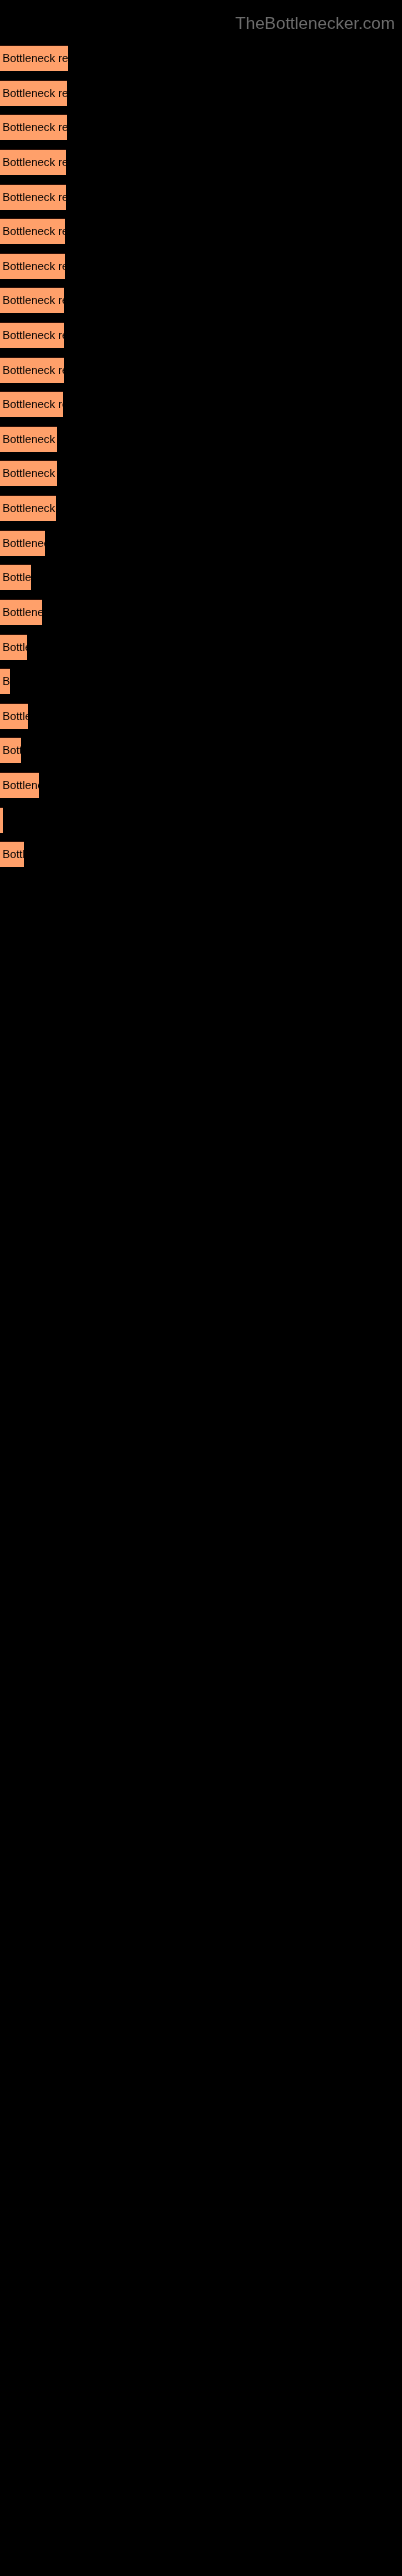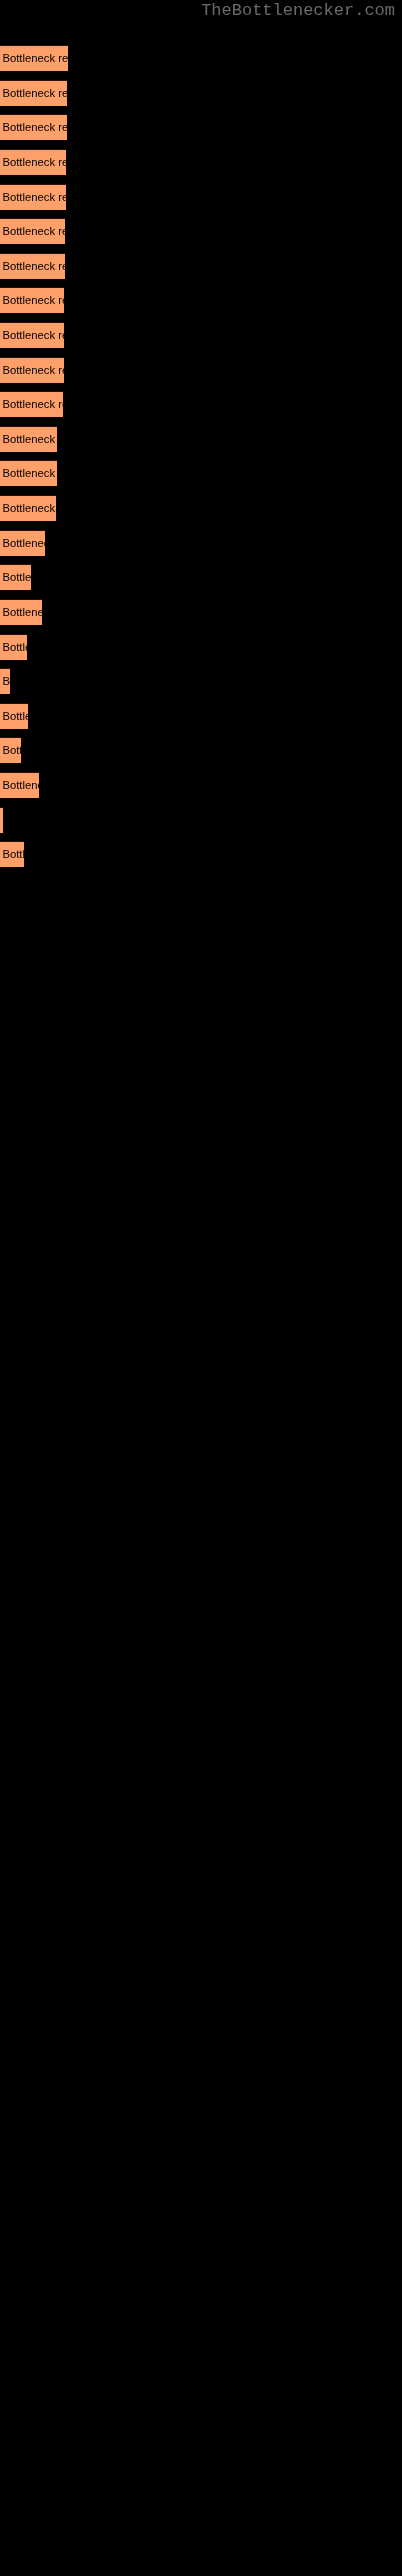--- a/index.html
+++ b/index.html
@@ -9,27 +9,27 @@
   }
   body {
     width: 403px;
     height: 2576px;
     position: relative;
     font-family: "Liberation Sans", sans-serif;
     overflow: hidden;
   }
   #site-title {
     position: absolute;
-    top: 1px;
+    top: 14px;
     right: 8px;
     font-size: 17px;
     color: #6b6b6b;
     letter-spacing: 0px;
     white-space: nowrap;
-    font-family: Liberation Mono, monospace;
+    font-family: Liberation Sans, sans-serif;
   }
   #chart {
     position: absolute;
     left: 0;
     top: 0;
     width: 403px;
     height: 2576px;
   }
   .bar-row {
     position: absolute;

